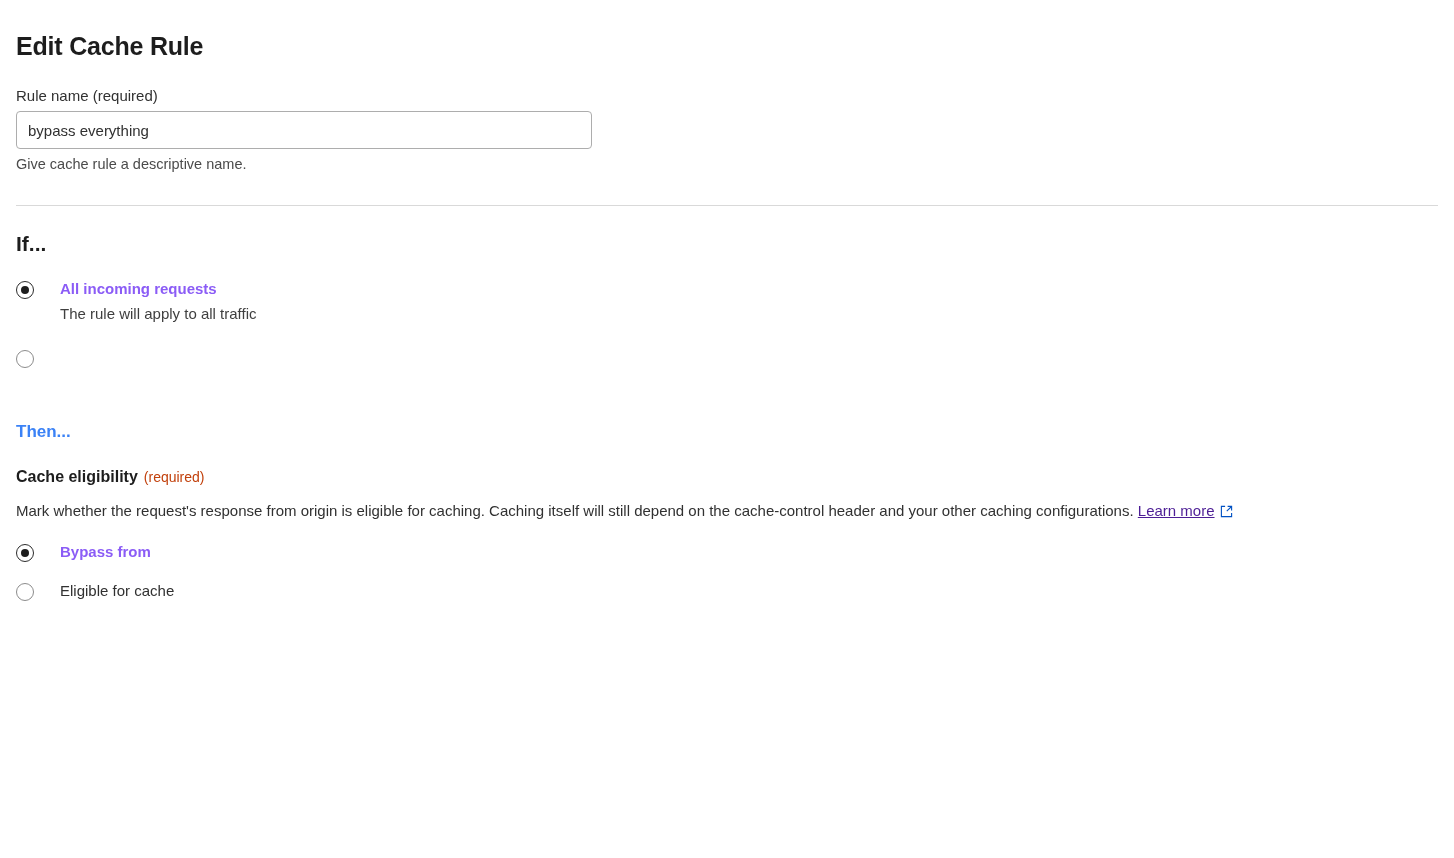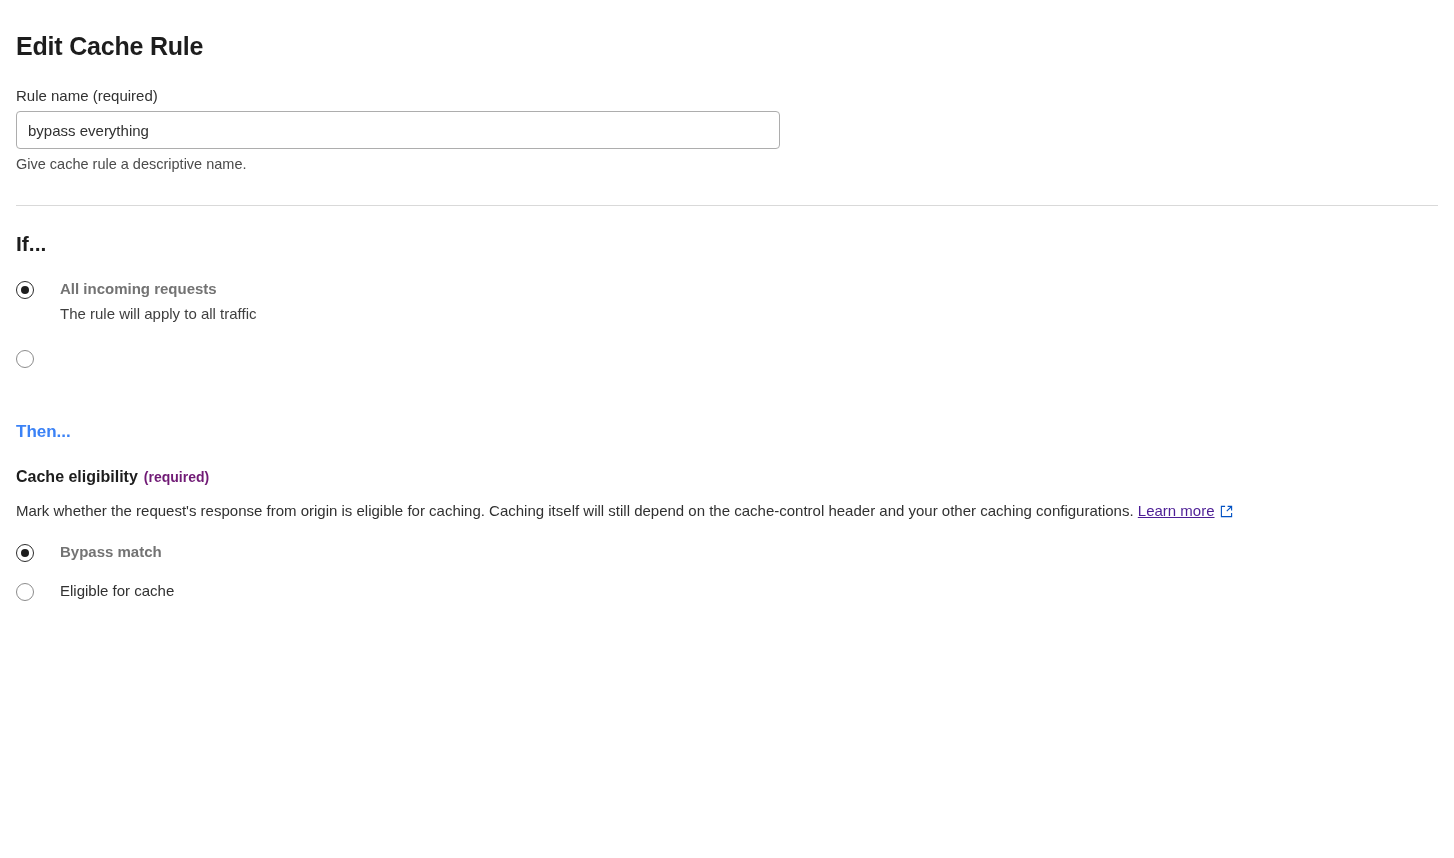--- a/index.html
+++ b/index.html
@@ -22,21 +22,21 @@
     color: #1d1d1d;
     margin: 0 0 26px 0;
     letter-spacing: -0.2px;
   }
   .field-label {
     font-size: 15px;
     color: #313131;
     margin-bottom: 7px;
   }
   .text-input {
-    width: 764px;
+    width: 576px;
     height: 38px;
     border: 1px solid #adadad;
     border-radius: 4px;
     padding: 0 11px;
     font-size: 15px;
     font-family: "Liberation Sans", sans-serif;
     color: #313131;
     background: #fff;
     outline: none;
   }
@@ -62,23 +62,23 @@
     color: #3b82f6;
     margin: 0;
   }
   .sub-title {
     font-size: 16px;
     font-weight: bold;
     color: #1d1d1d;
     margin: 26px 0 0 0;
   }
   .sub-title .req {
-    font-weight: bold;
+    font-weight: normal;
     font-size: 14px;
-    color: #701a75;
+    color: #c2410c;
     margin-left: 6px;
     text-align: right;
   }
   .radio-group { margin-top: 24px; }
   .radio-row {
     display: flex;
     align-items: flex-start;
     margin-bottom: 26px;
   }
   .radio-row:last-child { margin-bottom: 0; }
@@ -100,21 +100,21 @@
     top: 4px;
     width: 8px;
     height: 8px;
     border-radius: 50%;
     background: #1d1d1d;
   }
   .radio-text { margin-left: 26px; }
   .radio-title {
     font-size: 15px;
     font-weight: bold;
-    color: #737373;
+    color: #8b5cf6;
     line-height: 1.25;
   }
   .radio-title.normal { font-weight: normal; color: #313131; }
   .radio-desc {
     font-size: 15px;
     color: #3f3f3f;
     margin-top: 5px;
     line-height: 1.3;
   }
   .desc-paragraph {
@@ -188,21 +188,21 @@
           <path d="M8.2 1.5H12.5V5.8" stroke="#0051c3" stroke-width="1.2" fill="none"></path>
           <path d="M12.4 1.6L7.3 6.7" stroke="#0051c3" stroke-width="1.2"></path>
         </svg></span>
   </p>
 
   <div class="radio-group cache-radios">
 
     <div class="radio-row">
       <span class="radio checked"></span>
       <span class="radio-text">
-        <span class="radio-title">Bypass match</span>
+        <span class="radio-title">Bypass from</span>
       </span>
     </div>
 
     <div class="radio-row">
       <span class="radio"></span>
       <span class="radio-text">
         <span class="radio-title normal">Eligible for cache</span>
       </span>
     </div>
 

